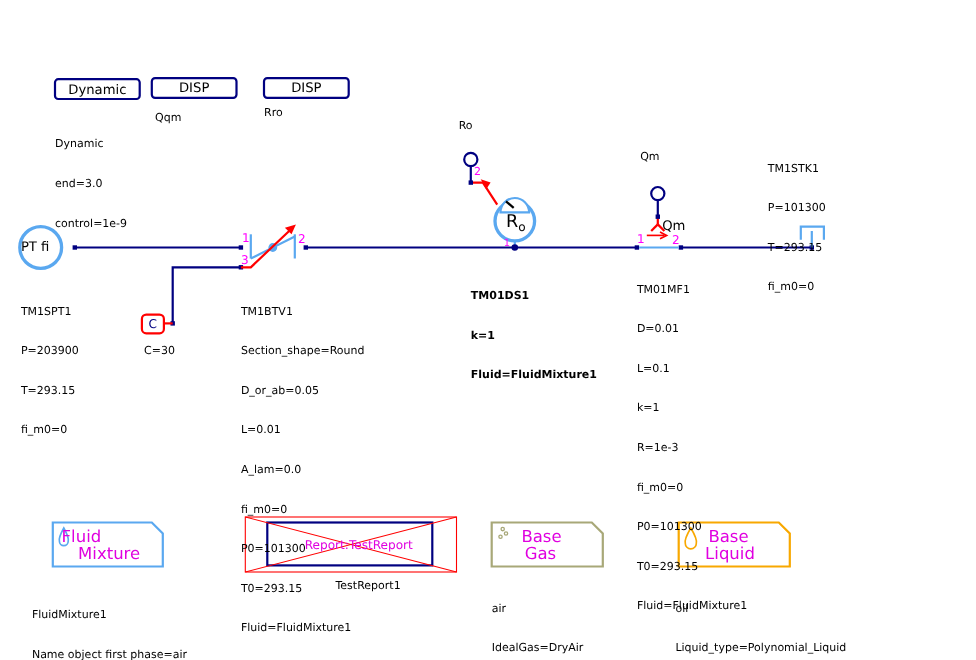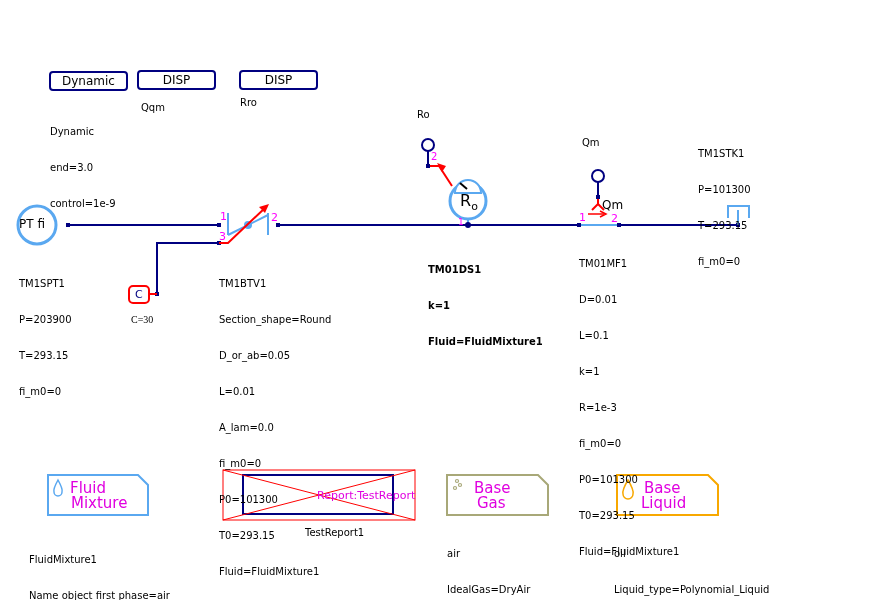--- a/index.html
+++ b/index.html
@@ -110,21 +110,21 @@
 
 <div class="abs" style="left:19px; top:215px; font-size:12px; line-height:18px; color:#000;">PT fi</div>
 <div class="lbl" style="left:19px; top:254px;">
   <div>TM1SPT1</div>
   <div>P=203900</div>
   <div>T=293.15</div>
   <div>fi_m0=0</div>
 </div>
 
 <div class="abs" style="left:135px; top:288px; font-size:11px; color:#000080;">C</div>
-<div class="lbl" style="left:131px; top:314px;font-family:Liberation Serif, serif;">C=30</div>
+<div class="lbl" style="left:131px; top:314px;">C=30</div>
 
 <div class="pin" style="left:220px; top:211px;">1</div>
 <div class="pin" style="left:271px; top:212px;">2</div>
 <div class="pin" style="left:219px; top:231px;">3</div>
 <div class="lbl" style="left:219px; top:254px;">
   <div>TM1BTV1</div>
   <div>Section_shape=Round</div>
   <div>D_or_ab=0.05</div>
   <div>L=0.01</div>
   <div>A_lam=0.0</div>
@@ -162,29 +162,29 @@
   <div>Fluid=FluidMixture1</div>
 </div>
 
 <div class="lbl" style="left:698px; top:124px;">
   <div>TM1STK1</div>
   <div>P=101300</div>
   <div>T=293.15</div>
   <div>fi_m0=0</div>
 </div>
 
-<div class="bigtxt" style="left:70px; top:480px;">Fluid</div>
+<div class="bigtxt" style="left:56px; top:480px;">Fluid</div>
 <div class="bigtxt" style="left:71px; top:495px;">Mixture</div>
 <div class="lbl" style="left:29px; top:530px;">
   <div>FluidMixture1</div>
   <div>Name object first phase=air</div>
   
 </div>
 
-<div class="abs" style="left:277px; top:489px; font-size:11px; color:#e000e0;margin-left:40px;">Report:TestReport</div>
+<div class="abs" style="left:277px; top:489px; font-size:11px; color:#e000e0;">Report:TestReport</div>
 <div class="lbl" style="left:305px; top:527px;">TestReport1</div>
 
 <div class="bigtxt" style="left:474px; top:480px;">Base</div>
 <div class="bigtxt" style="left:477px; top:495px;text-align:center;">Gas</div>
 <div class="lbl" style="left:447px; top:524px;">
   <div>air</div>
   <div>IdealGas=DryAir</div>
 </div>
 
 <div class="bigtxt" style="left:644px; top:480px;">Base</div>

